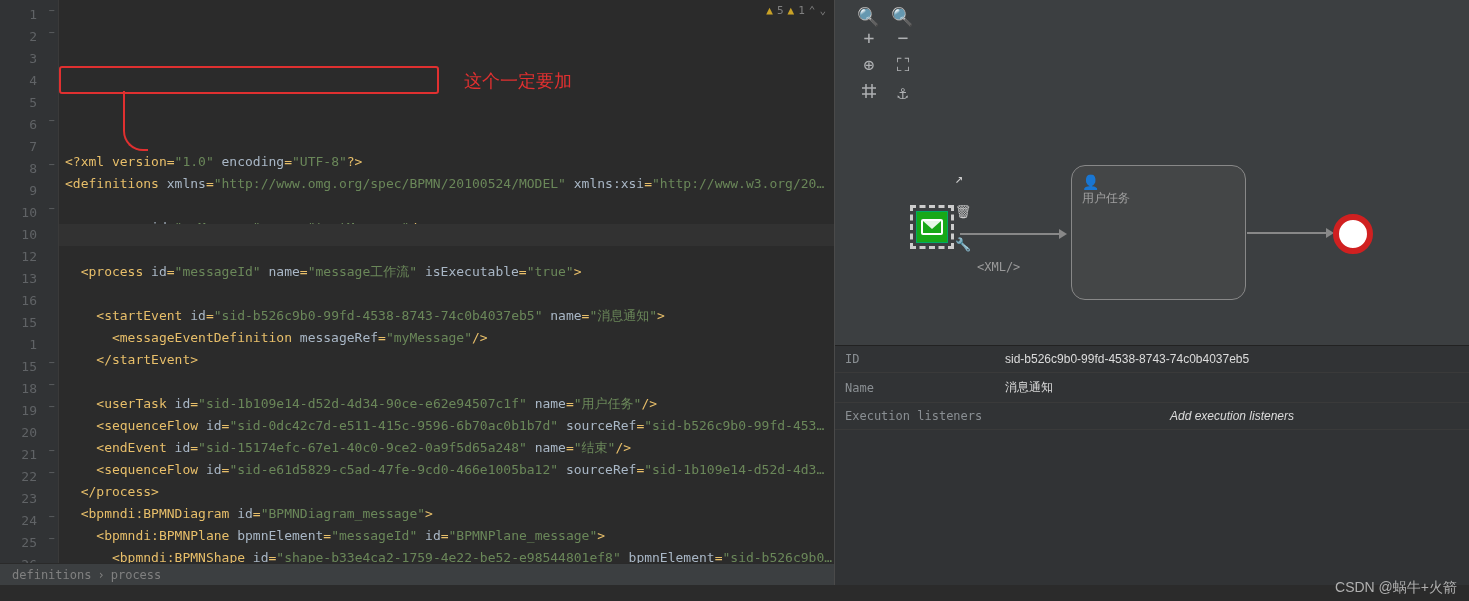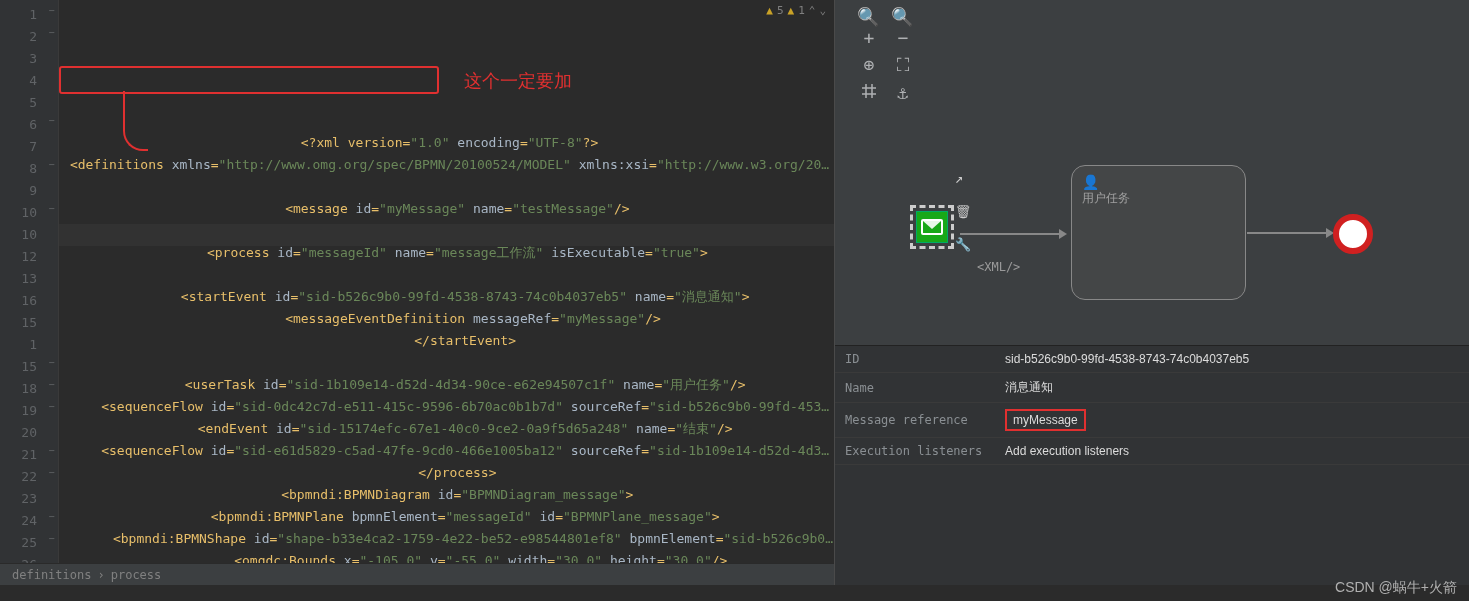--- a/index.html
+++ b/index.html
@@ -3,21 +3,21 @@
 <meta charset="utf-8">
 <style>
 * { margin:0; padding:0; box-sizing:border-box; }
 body { font-family:Consolas,Monaco,monospace; font-size:13px; background:#2b2b2b; color:#a9b7c6; width:1469px; height:601px; overflow:hidden; position:relative; }
 .main { display:flex; height:585px; }
 .editor { width:835px; background:#2b2b2b; display:flex; flex-direction:column; border-right:1px solid #4a4a4a; }
 .code-area { flex:1; display:flex; overflow:hidden; position:relative; }
 .gutter { width:45px; background:#313335; text-align:right; padding:4px 8px 4px 0; color:#606366; line-height:22px; user-select:none; }
 .fold { width:14px; background:#313335; border-right:1px solid #3a3a3a; position:relative; }
 .fold-mark { position:absolute; left:2px; width:9px; height:9px; color:#606366; font-size:10px; line-height:9px; text-align:center; }
-.code { flex:1; padding:0 0 4px 6px; line-height:22px; white-space:pre; overflow:hidden; position:relative;text-align:center; }
+.code { flex:1; padding:19px 0 4px 6px; line-height:22px; white-space:pre; overflow:hidden; position:relative; }
 .ln { height:22px; }
 .tag { color:#e8bf6a; }
 .attr { color:#a9b7c6; }
 .str { color:#6a8759; }
 .warn-gutter { position:absolute; top:4px; right:8px; display:flex; gap:4px; font-size:11px; color:#808080; align-items:center; }
 .wtri { color:#c9a227; }
 .red-box { position:absolute; border:2px solid #e03030; border-radius:3px; }
 .red-text { position:absolute; color:#e03030; font-size:18px; font-family:SimSun,serif; }
 .red-curve { position:absolute; border:2px solid #e03030; border-top:none; border-right:none; border-radius:0 0 0 20px; width:25px; height:60px; left:64px; top:91px; }
 .hl-line { position:absolute; left:0; right:0; height:22px; background:#323232; top:224px; }
@@ -39,21 +39,21 @@
 .end-event { top:214px; left:498px; width:40px; height:40px; border:6px solid #d02020; border-radius:50%; background:#fff; }
 .arrow { position:absolute; height:2px; background:#888; }
 .arrow::after { content:""; position:absolute; right:-2px; top:-4px; border-left:8px solid #888; border-top:5px solid transparent; border-bottom:5px solid transparent; }
 .arrow1 { top:233px; left:125px; width:105px; }
 .arrow2 { top:232px; left:412px; width:85px; }
 .props { height:240px; background:#313335; border-top:1px solid #222; overflow:auto; font-size:13px; }
 .props table { width:100%; border-collapse:collapse; }
 .props td { padding:6px 10px; border-bottom:1px solid #3a3a3a; vertical-align:middle; height:24px; }
 .props td:first-child { width:160px; color:#8a8f93; font-family:Consolas,monospace; font-size:12px; }
 .props td:last-child { color:#dcdcdc; font-family:sans-serif; font-size:12px; }
-.add-btn { color:#a9b7c6; font-family:sans-serif; }
+.add-btn { text-align:center; color:#a9b7c6; font-family:sans-serif;font-style:italic; }
 .red-box2 { border:2px solid #e03030; padding:2px 6px; display:inline-block; }
 .watermark { position:absolute; right:12px; bottom:4px; color:#b0b0b0; font-family:sans-serif; font-size:14px; }
 svg.grid-icon { width:16px; height:16px; stroke:#afb1b3; fill:none; stroke-width:1.5; }
 </style>
 </head>
 <body>
 
 <div class="main">
   <div class="editor">
     <div class="code-area">
@@ -163,24 +163,20 @@
         <tbody>
             <tr>
               <td>ID</td>
               <td>sid-b526c9b0-99fd-4538-8743-74c0b4037eb5</td>
             </tr>
         <tr>
               <td>Name</td>
               <td>消息通知</td>
             </tr>
         <tr>
-              <td>Message reference</td>
-              <td><span class="red-box2">myMessage</span></td>
-            </tr>
-        <tr>
               <td>Execution listeners</td>
               <td class="add-btn">Add execution listeners</td>
             </tr>
       </tbody>
         </table>
     </div>
   </div>
 </div>
 
 <div class="watermark">CSDN @蜗牛+火箭</div>

